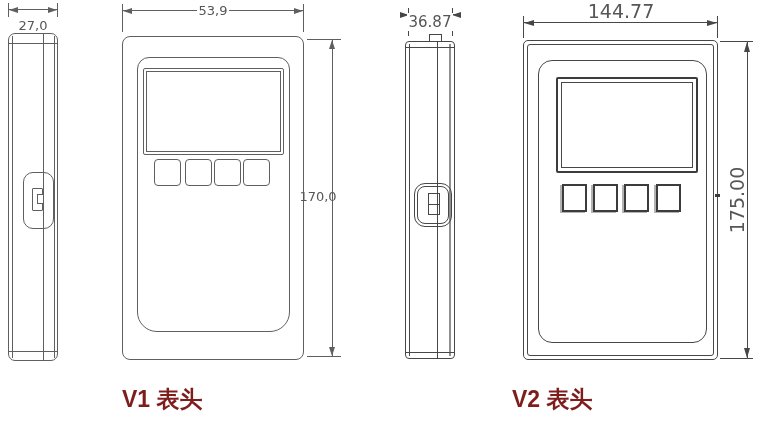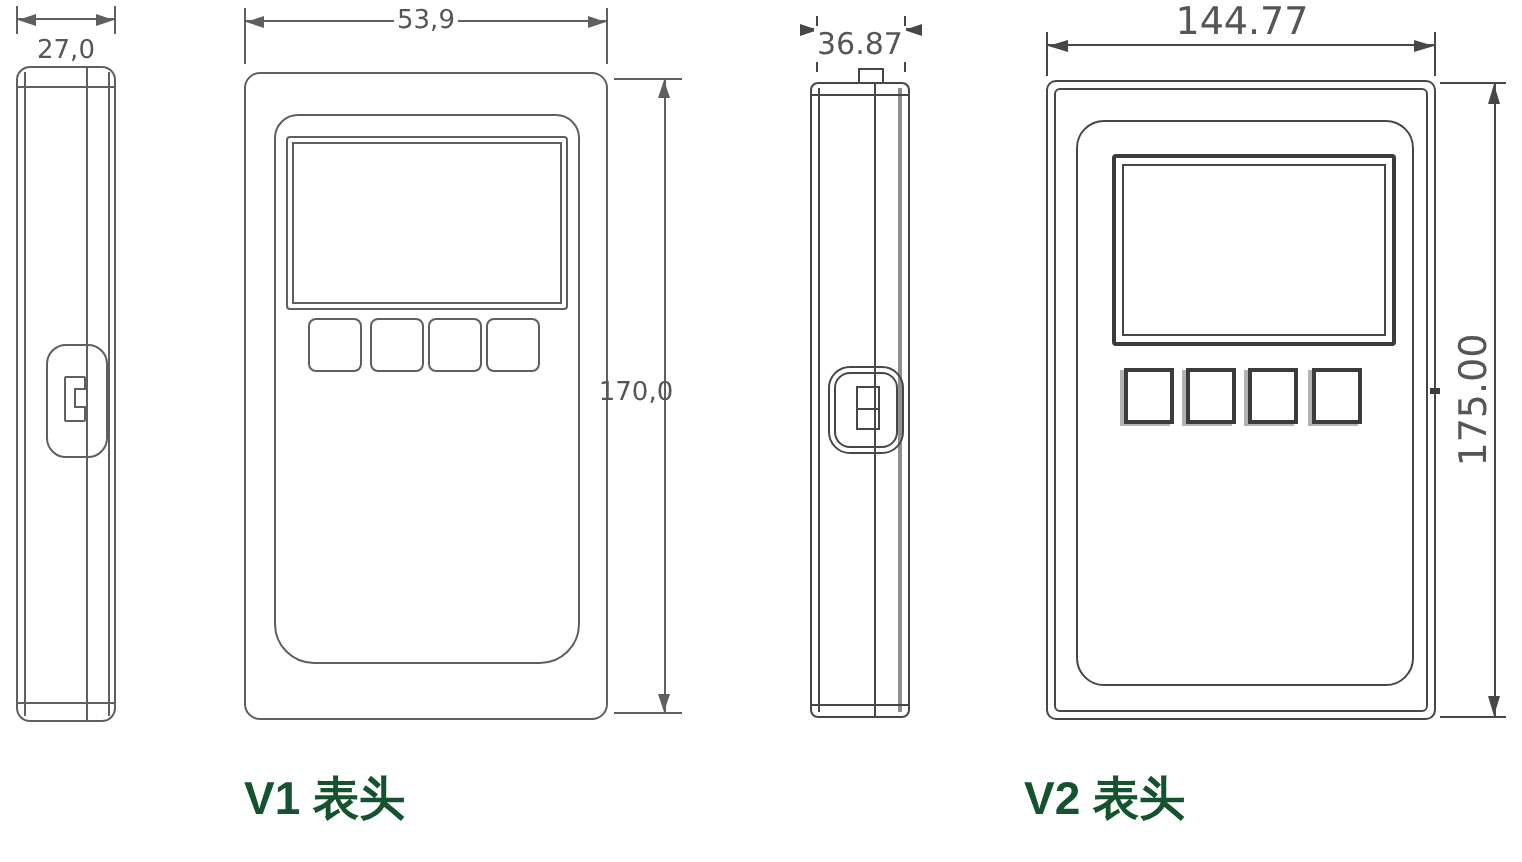--- a/index.html
+++ b/index.html
@@ -5,21 +5,21 @@
   html,body{margin:0;padding:0;background:#ffffff;}
   #canvas{position:relative;width:761px;height:431px;background:#ffffff;overflow:hidden;
           font-family:"DejaVu Sans",sans-serif;}
   .ln{position:absolute;background:#5f5f5f;}
   .ln2{position:absolute;background:#474747;}
   .bx{position:absolute;border:1px solid #5f5f5f;background:transparent;box-sizing:border-box;}
   .bx2{position:absolute;border:1px solid #474747;background:transparent;box-sizing:border-box;}
   .dim{position:absolute;color:#565656;font-size:13px;line-height:14px;white-space:nowrap;text-align:center;}
   .dimbg{background:#ffffff;padding:0 2px;}
   .ar{position:absolute;width:0;height:0;border:solid transparent;}
-  .cap{position:absolute;color:#14532d;font-size:23px;font-weight:700;white-space:nowrap;
+  .cap{position:absolute;color:#7f1d1d;font-size:23px;font-weight:700;white-space:nowrap;
        font-family:"Liberation Sans","DejaVu Sans",sans-serif;}
 </style>
 </head>
 <body>
 
 <div id="canvas">
 
   <div>
 
     <div>

